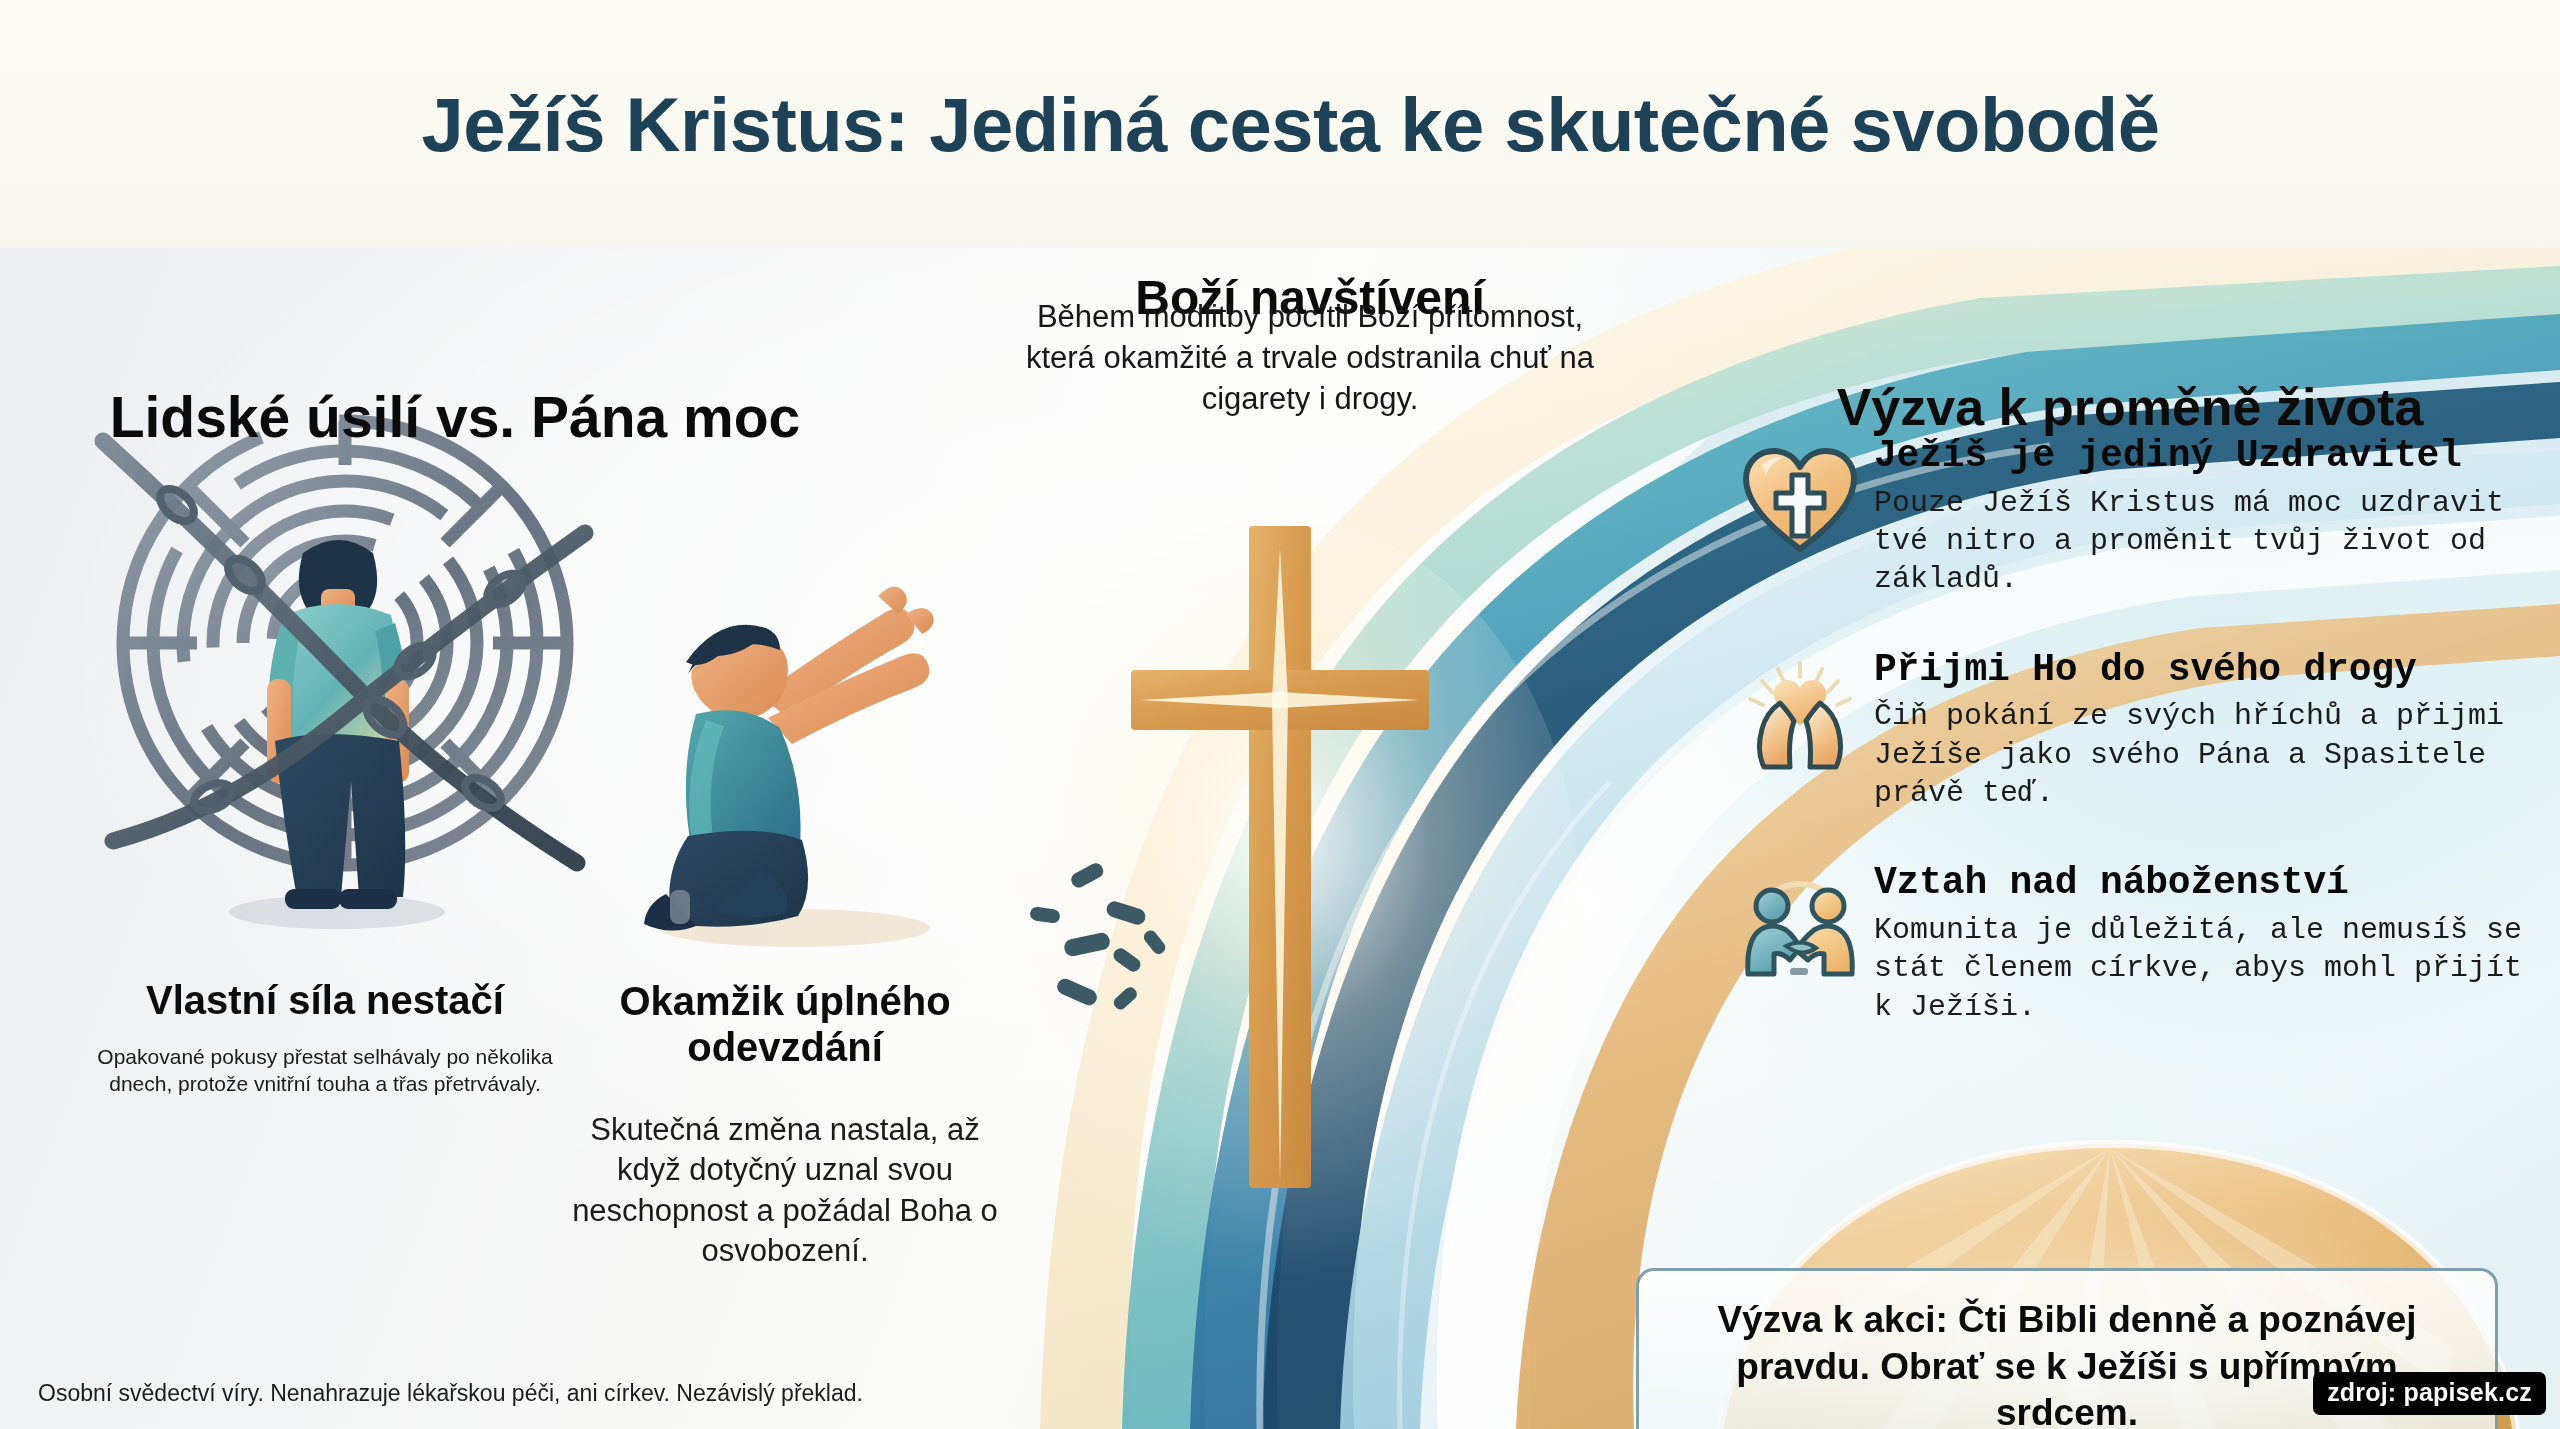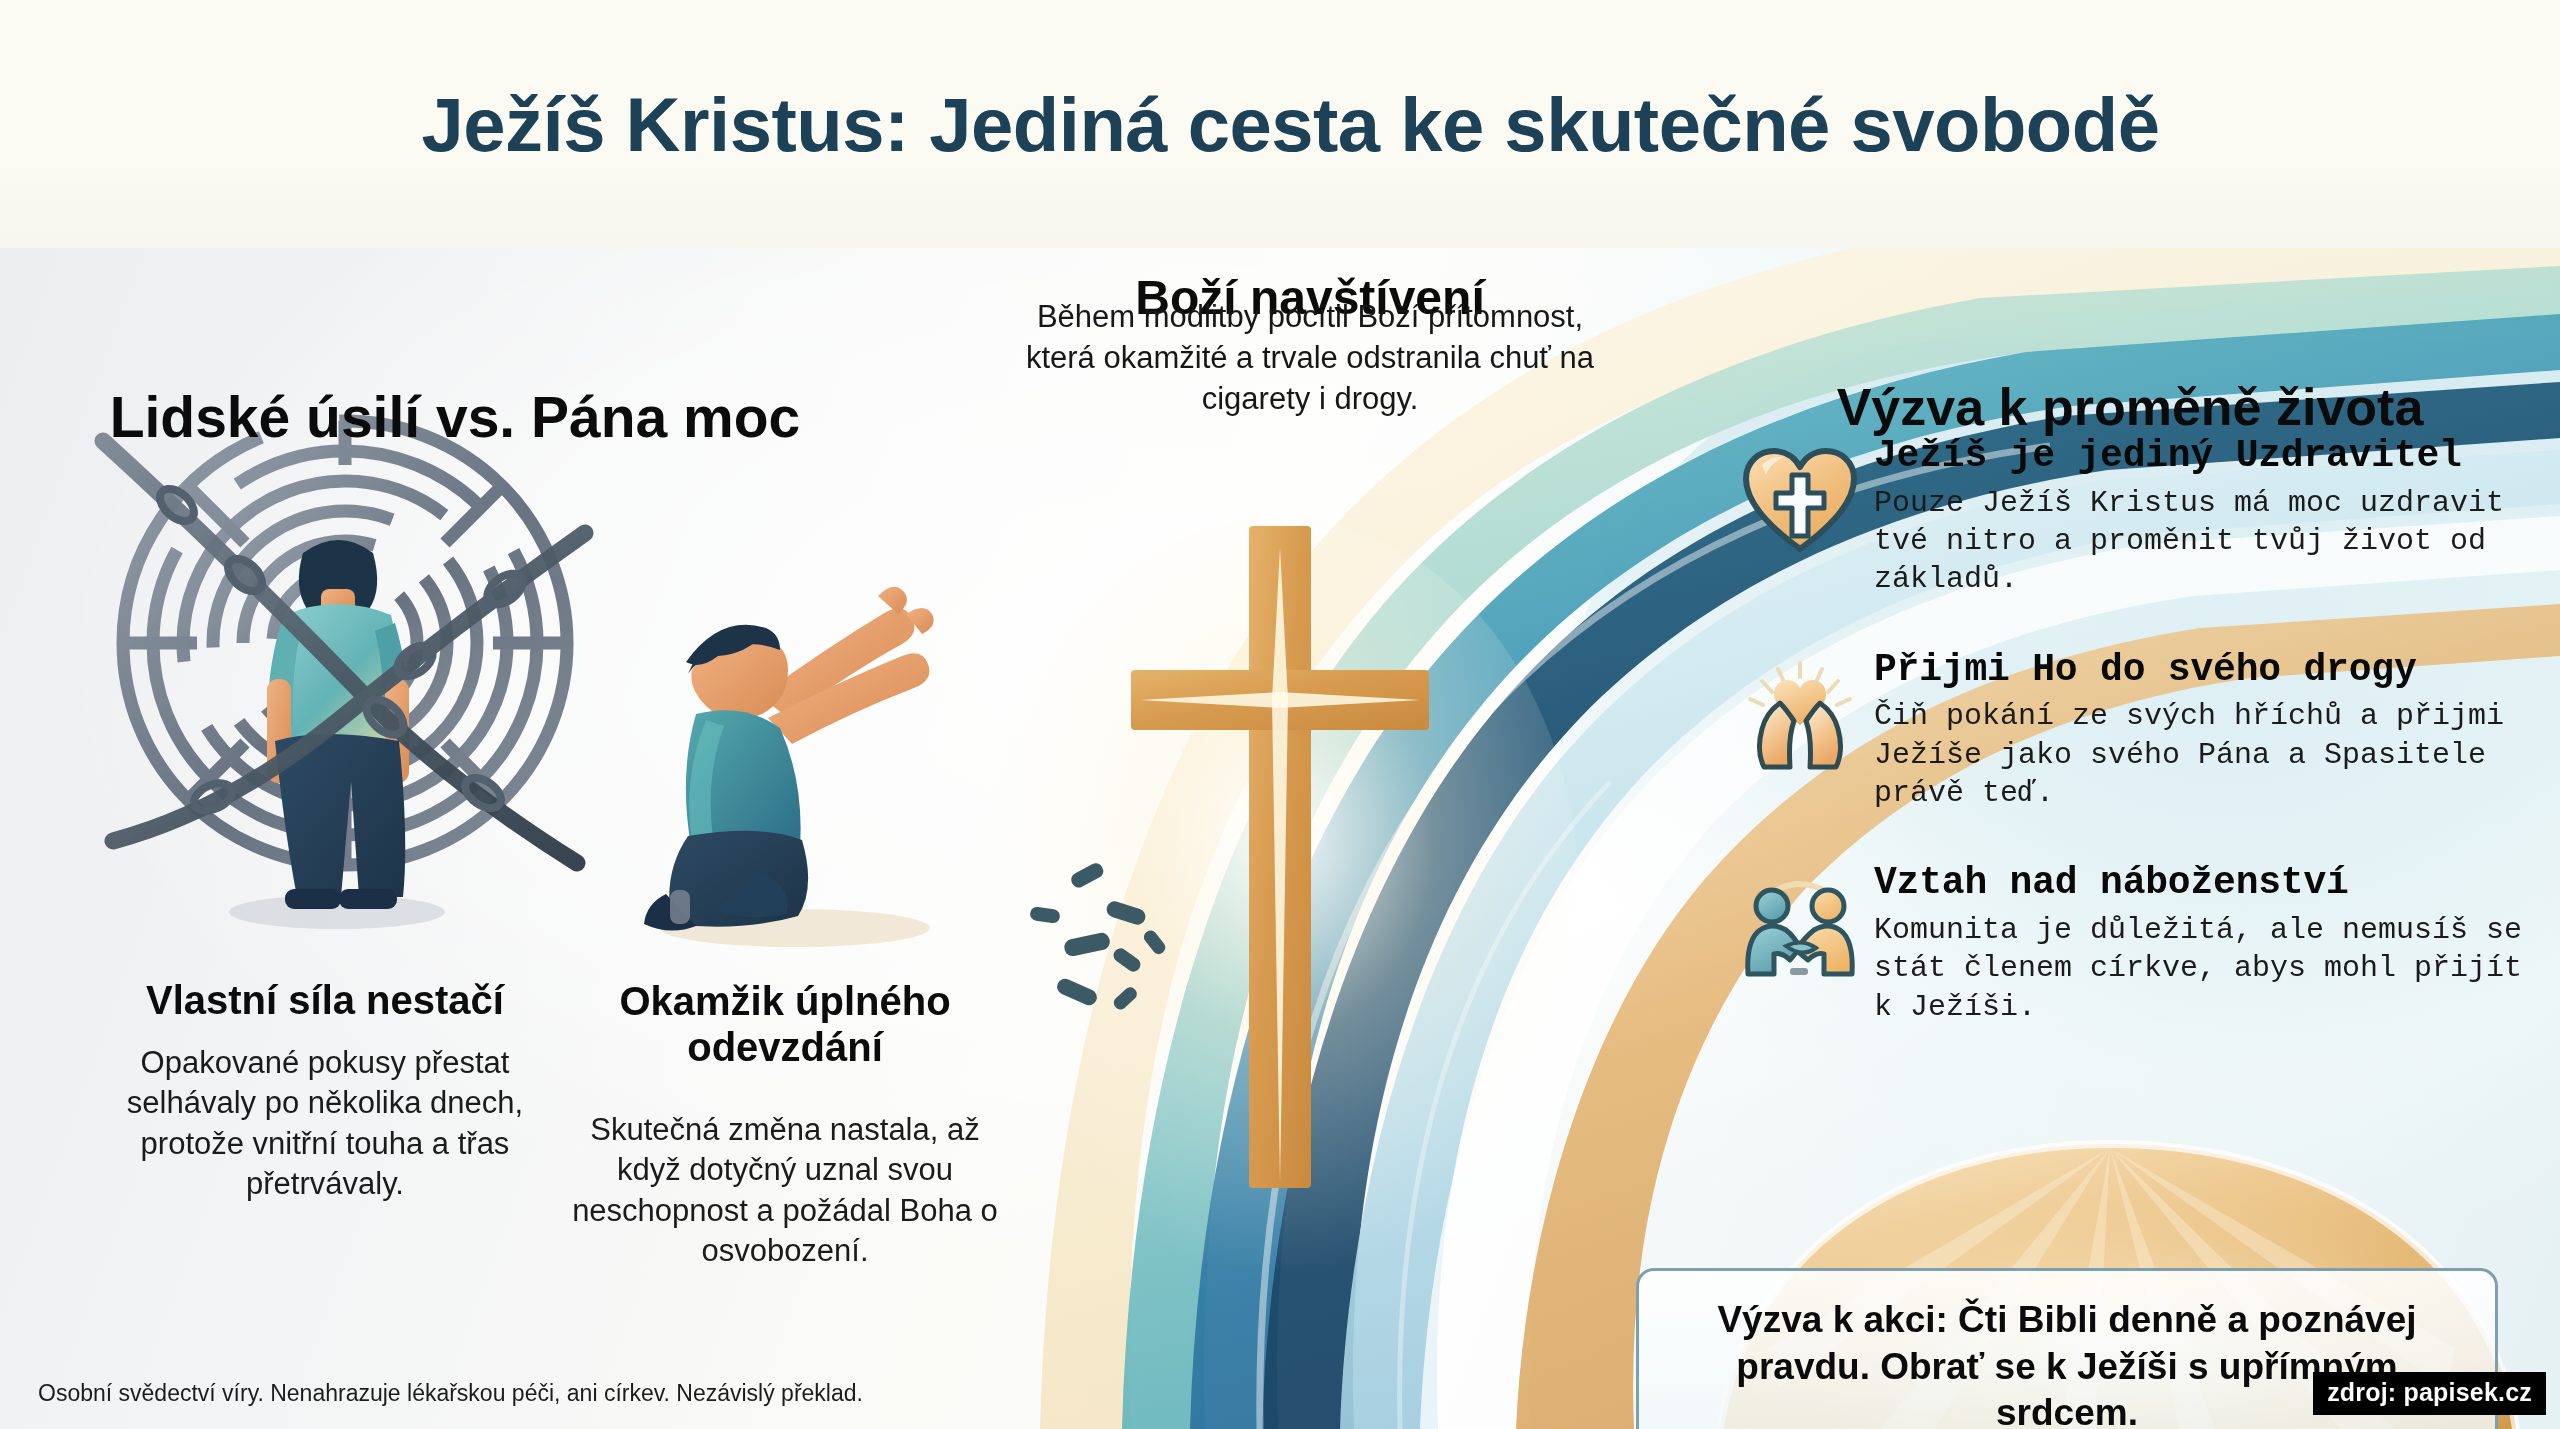--- a/index.html
+++ b/index.html
@@ -62,21 +62,21 @@
     text-align:center;font-size:31px;line-height:1.33;color:#171717;
   }
 
   .card-title{
     position:absolute;font-weight:bold;color:#0c0c0c;text-align:center;
   }
   .card-body{
     position:absolute;text-align:center;color:#1b1b1b;line-height:1.3;
   }
   .t-left{left:75px;top:730px;width:500px;font-size:40px;}
-  .b-left{left:80px;top:795px;width:490px;font-size:31px;}
+  .b-left{left:80px;top:795px;width:490px;font-size:21px;}
   .t-mid{left:550px;top:730px;width:470px;font-size:40px;line-height:1.15;}
   .b-mid{left:555px;top:862px;width:460px;font-size:31px;}
 
   
   .rlist{position:absolute;left:1740px;top:185px;width:790px;}
   .ritem{position:relative;display:flex;align-items:flex-start;margin-bottom:48px;}
   .ricon{width:120px;height:112px;flex:0 0 120px;margin-right:14px;margin-top:12px;}
   .rtext{flex:1;padding-top:2px;font-family:Liberation Mono, monospace;}
   .rtitle{font-size:38px;font-weight:bold;color:#090909;line-height:1.12;margin-bottom:6px;letter-spacing:-.2px;}
   .rbody{font-size:30px;color:#1b1b1b;line-height:1.28;}
@@ -88,21 +88,21 @@
     background:linear-gradient(180deg,rgba(255,255,255,.88),rgba(238,247,249,.80));
     padding:26px 30px 30px 30px;box-sizing:border-box;
     text-align:center;font-size:37px;font-weight:bold;color:#0b0b0b;line-height:1.26;
   }
 
   .footnote{
     position:absolute;left:38px;bottom:22px;font-size:23px;color:#1c1c1c;z-index:30;
   }
   .source-badge{
     position:absolute;right:14px;bottom:14px;background:#000;color:#fff;
-    font-size:25px;font-weight:bold;padding:6px 14px 8px 14px;z-index:40;letter-spacing:.2px;
+    font-size:25px;font-weight:bold;padding:6px 14px 8px 14px;z-index:40;letter-spacing:.2px;border-radius:7px;
   }
 </style>
 </head>
 <body>
 
 <div id="stage">
 
   <div class="header">
     <div class="title">Ježíš Kristus: Jediná cesta ke skutečné svobodě</div>
   </div>

